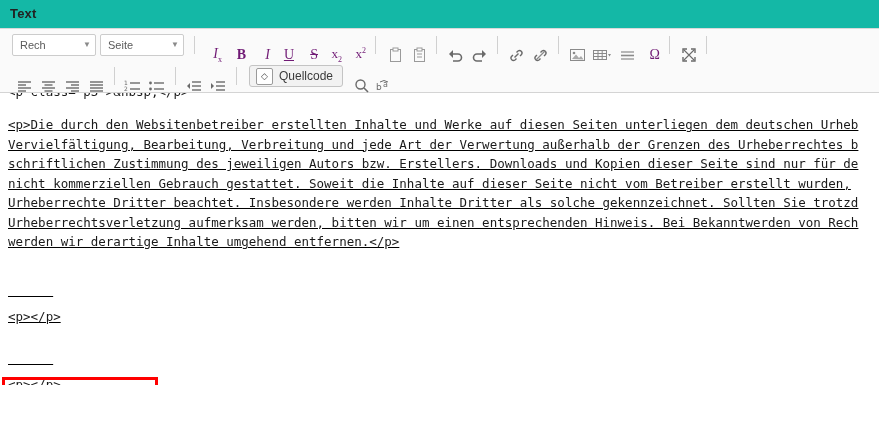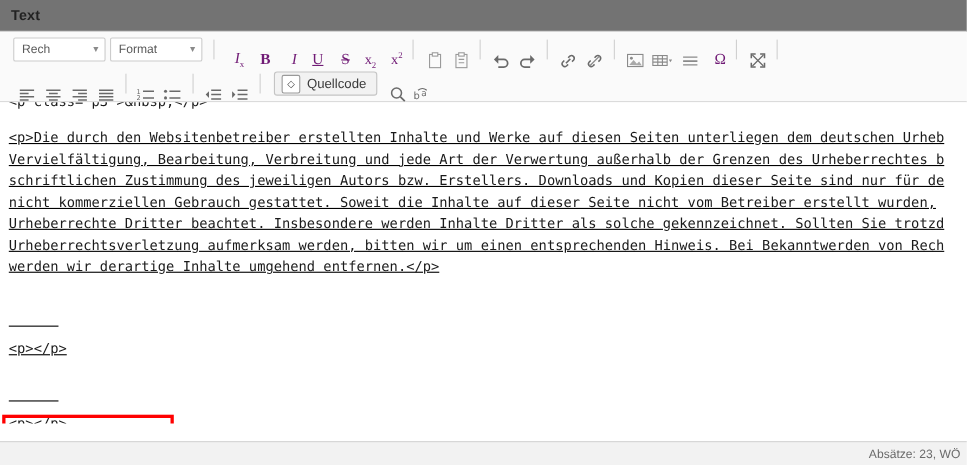--- a/index.html
+++ b/index.html
@@ -17,21 +17,21 @@
     box-sizing: border-box;
   }
 
   
   .field-label {
     font-size: 13px;
     font-weight: bold;
     color: #222222;
     padding: 6px 10px 7px 10px;
     border-bottom: 1px solid #d9d9d9;
-    background: #737373;
+    background: #14b8a6;
     letter-spacing: 0.2px;
   }
 
   
   .toolbar {
     background: #fafafa;
     border-bottom: 1px solid #d4d4d4;
     padding: 0;
   }
   .toolbar-row {
@@ -200,21 +200,21 @@
   <div class="toolbar">
 
     <div class="toolbar-row">
 
       <div class="tb-combo combo-style">
         <span>Rech</span>
         <span class="caret">▼</span>
       </div>
 
       <div class="tb-combo combo-format">
-        <span>Format</span>
+        <span>Seite</span>
         <span class="caret">▼</span>
       </div>
 
       <div class="tb-sep"></div>
 
       <div class="tb-item">
         <span class="glyph-removeformat"><i>I</i><sub>x</sub></span>
       </div>
 
       <div class="tb-item">
@@ -479,17 +479,14 @@
 
     <div class="empty-paras">
       <div>&lt;p&gt;&lt;/p&gt;</div>
       <div>&lt;p&gt;&lt;/p&gt;</div>
       
     </div>
 
     <div class="annot-box"></div>
   </div>
 
-  <div class="statusbar">
-    <span>Absätze: 23, WÖ</span>
-  </div>
 
 </div>
 
 </body></html>

